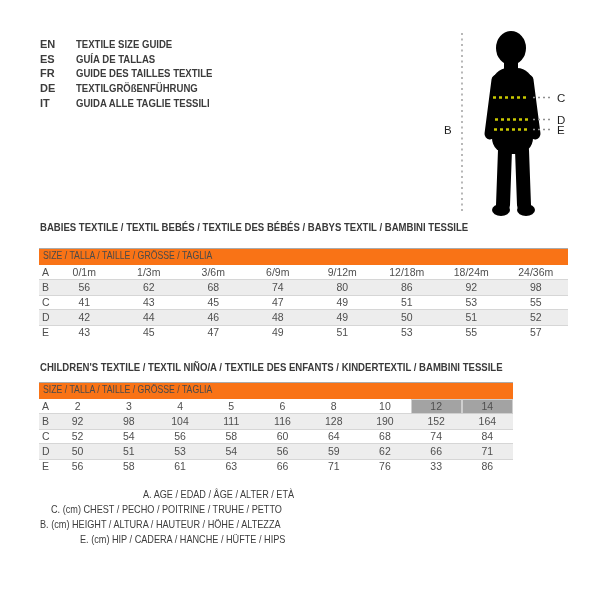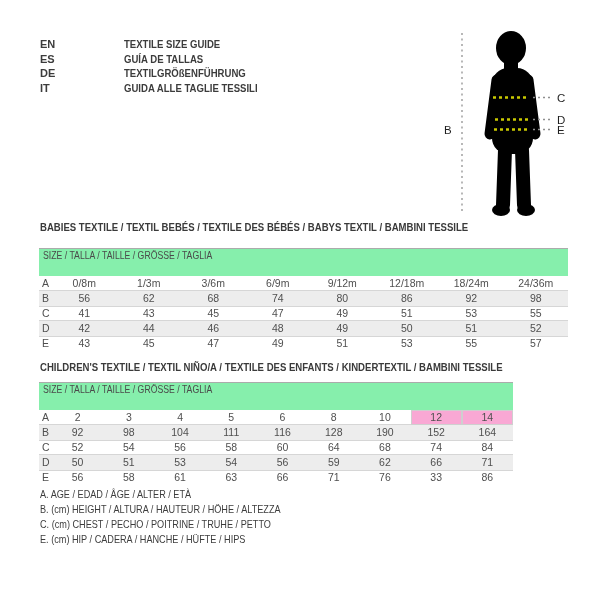--- a/index.html
+++ b/index.html
@@ -5,60 +5,64 @@
   html,body{margin:0;padding:0;}
   body{
     width:600px;height:600px;position:relative;background:#ffffff;
     font-family:"Liberation Sans", sans-serif;color:#3c3c3c;overflow:hidden;
   }
   .cond{display:inline-block;transform:scaleX(0.87);transform-origin:0 50%;white-space:nowrap;}
 
   
   .lang-block{position:absolute;left:40px;top:37px;}
   .lang-row{display:grid;grid-template-columns:36px auto;line-height:14.7px;
-    font-size:11px;font-weight:bold;color:#3c3c3c;gap:48px;}
+    font-size:11px;font-weight:bold;color:#3c3c3c;}
 
   
   .figure{position:absolute;left:437px;top:10px;width:160px;height:215px;}
   .figure svg{display:block;}
   .figure text{font-family:"Liberation Sans", sans-serif;font-size:11.5px;fill:#1f1f1f;}
 
   
   .sec-title{position:absolute;left:40px;font-size:11px;font-weight:bold;color:#3a3a3a;}
   .babies-title{top:221px;}
   .children-title{top:361px;}
 
   
   .size-table{position:absolute;left:39px;font-size:10.5px;color:#4f4f4f;}
   .babies-table{top:248px;width:529px;}
   .children-table{top:382px;width:474px;}
-  .band{height:28px;line-height:13px;background:#86efac;border-top:1px solid #ababab;
+  .band{height:17px;line-height:13px;background:#f97316;border-top:1px solid #ababab;
     padding-left:4px;font-size:10px;color:#4a4a4a;box-sizing:border-box;}
   .trow{display:grid;height:15px;line-height:15px;}
   .babies-table .trow{grid-template-columns:13px repeat(8,1fr);}
   .children-table .trow{grid-template-columns:13px repeat(9,1fr);}
   .trow.stripe{background:#ededed;box-shadow:0 -1px 0 #d6d6d6, 0 1px 0 #d6d6d6;}
   .tletter{padding-left:3px;text-align:left;}
   .tcell{text-align:center;}
-  .tcell.boxed{background:#f9a8d4;outline:1px solid #cfcfcf;outline-offset:-1px;}
-
-  
-  .legend{position:absolute;left:40px;top:487px;font-size:10.5px;line-height:15px;color:#3d3d3d;}
+  .tcell.boxed{background:#a3a3a3;outline:1px solid #cfcfcf;outline-offset:-1px;}
+
+  
+  .legend{position:absolute;left:40px;top:487px;font-size:10.5px;line-height:15px;color:#3d3d3d;text-align:right;}
 </style>
 </head>
 <body>
 
 <div class="lang-block">
   <div class="lang-row">
     <span>EN</span>
     <span class="cond">TEXTILE SIZE GUIDE</span>
   </div>
   <div class="lang-row">
     <span>ES</span>
     <span class="cond">GUÍA DE TALLAS</span>
+  </div>
+  <div class="lang-row">
+    <span>FR</span>
+    <span class="cond">GUIDE DES TAILLES TEXTILE</span>
   </div>
   <div class="lang-row">
     <span>DE</span>
     <span class="cond">TEXTILGRÖßENFÜHRUNG</span>
   </div>
   <div class="lang-row">
     <span>IT</span>
     <span class="cond">GUIDA ALLE TAGLIE TESSILI</span>
   </div>
 </div>
@@ -97,21 +101,21 @@
 
 <div class="sec-title babies-title">
   <span class="cond">BABIES TEXTILE / TEXTIL BEBÉS / TEXTILE DES BÉBÉS / BABYS TEXTIL / BAMBINI TESSILE</span>
 </div>
 <div class="size-table babies-table">
   <div class="band">
     <span class="cond">SIZE / TALLA / TAILLE / GRÖSSE / TAGLIA</span>
   </div>
 <div class="trow">
       <div class="tletter">A</div>
-      <div class="tcell">0/8m</div>
+      <div class="tcell">0/1m</div>
       <div class="tcell">1/3m</div>
       <div class="tcell">3/6m</div>
       <div class="tcell">6/9m</div>
       <div class="tcell">9/12m</div>
       <div class="tcell">12/18m</div>
       <div class="tcell">18/24m</div>
       <div class="tcell">24/36m</div>
     </div>
     <div class="trow stripe">
       <div class="tletter">B</div>
@@ -223,16 +227,16 @@
       <div class="tcell">66</div>
       <div class="tcell">71</div>
       <div class="tcell">76</div>
       <div class="tcell">33</div>
       <div class="tcell">86</div>
     </div>
   </div>
 
 <div class="legend">
   <div><span class="cond">A. AGE / EDAD / ÂGE / ALTER / ETÀ</span></div>
+  <div><span class="cond">C. (cm) CHEST / PECHO / POITRINE / TRUHE / PETTO</span></div>
   <div><span class="cond">B. (cm) HEIGHT / ALTURA / HAUTEUR / HÖHE / ALTEZZA</span></div>
-  <div><span class="cond">C. (cm) CHEST / PECHO / POITRINE / TRUHE / PETTO</span></div>
   <div><span class="cond">E. (cm) HIP / CADERA / HANCHE / HÜFTE / HIPS</span></div>
 </div>
 
 </body></html>

